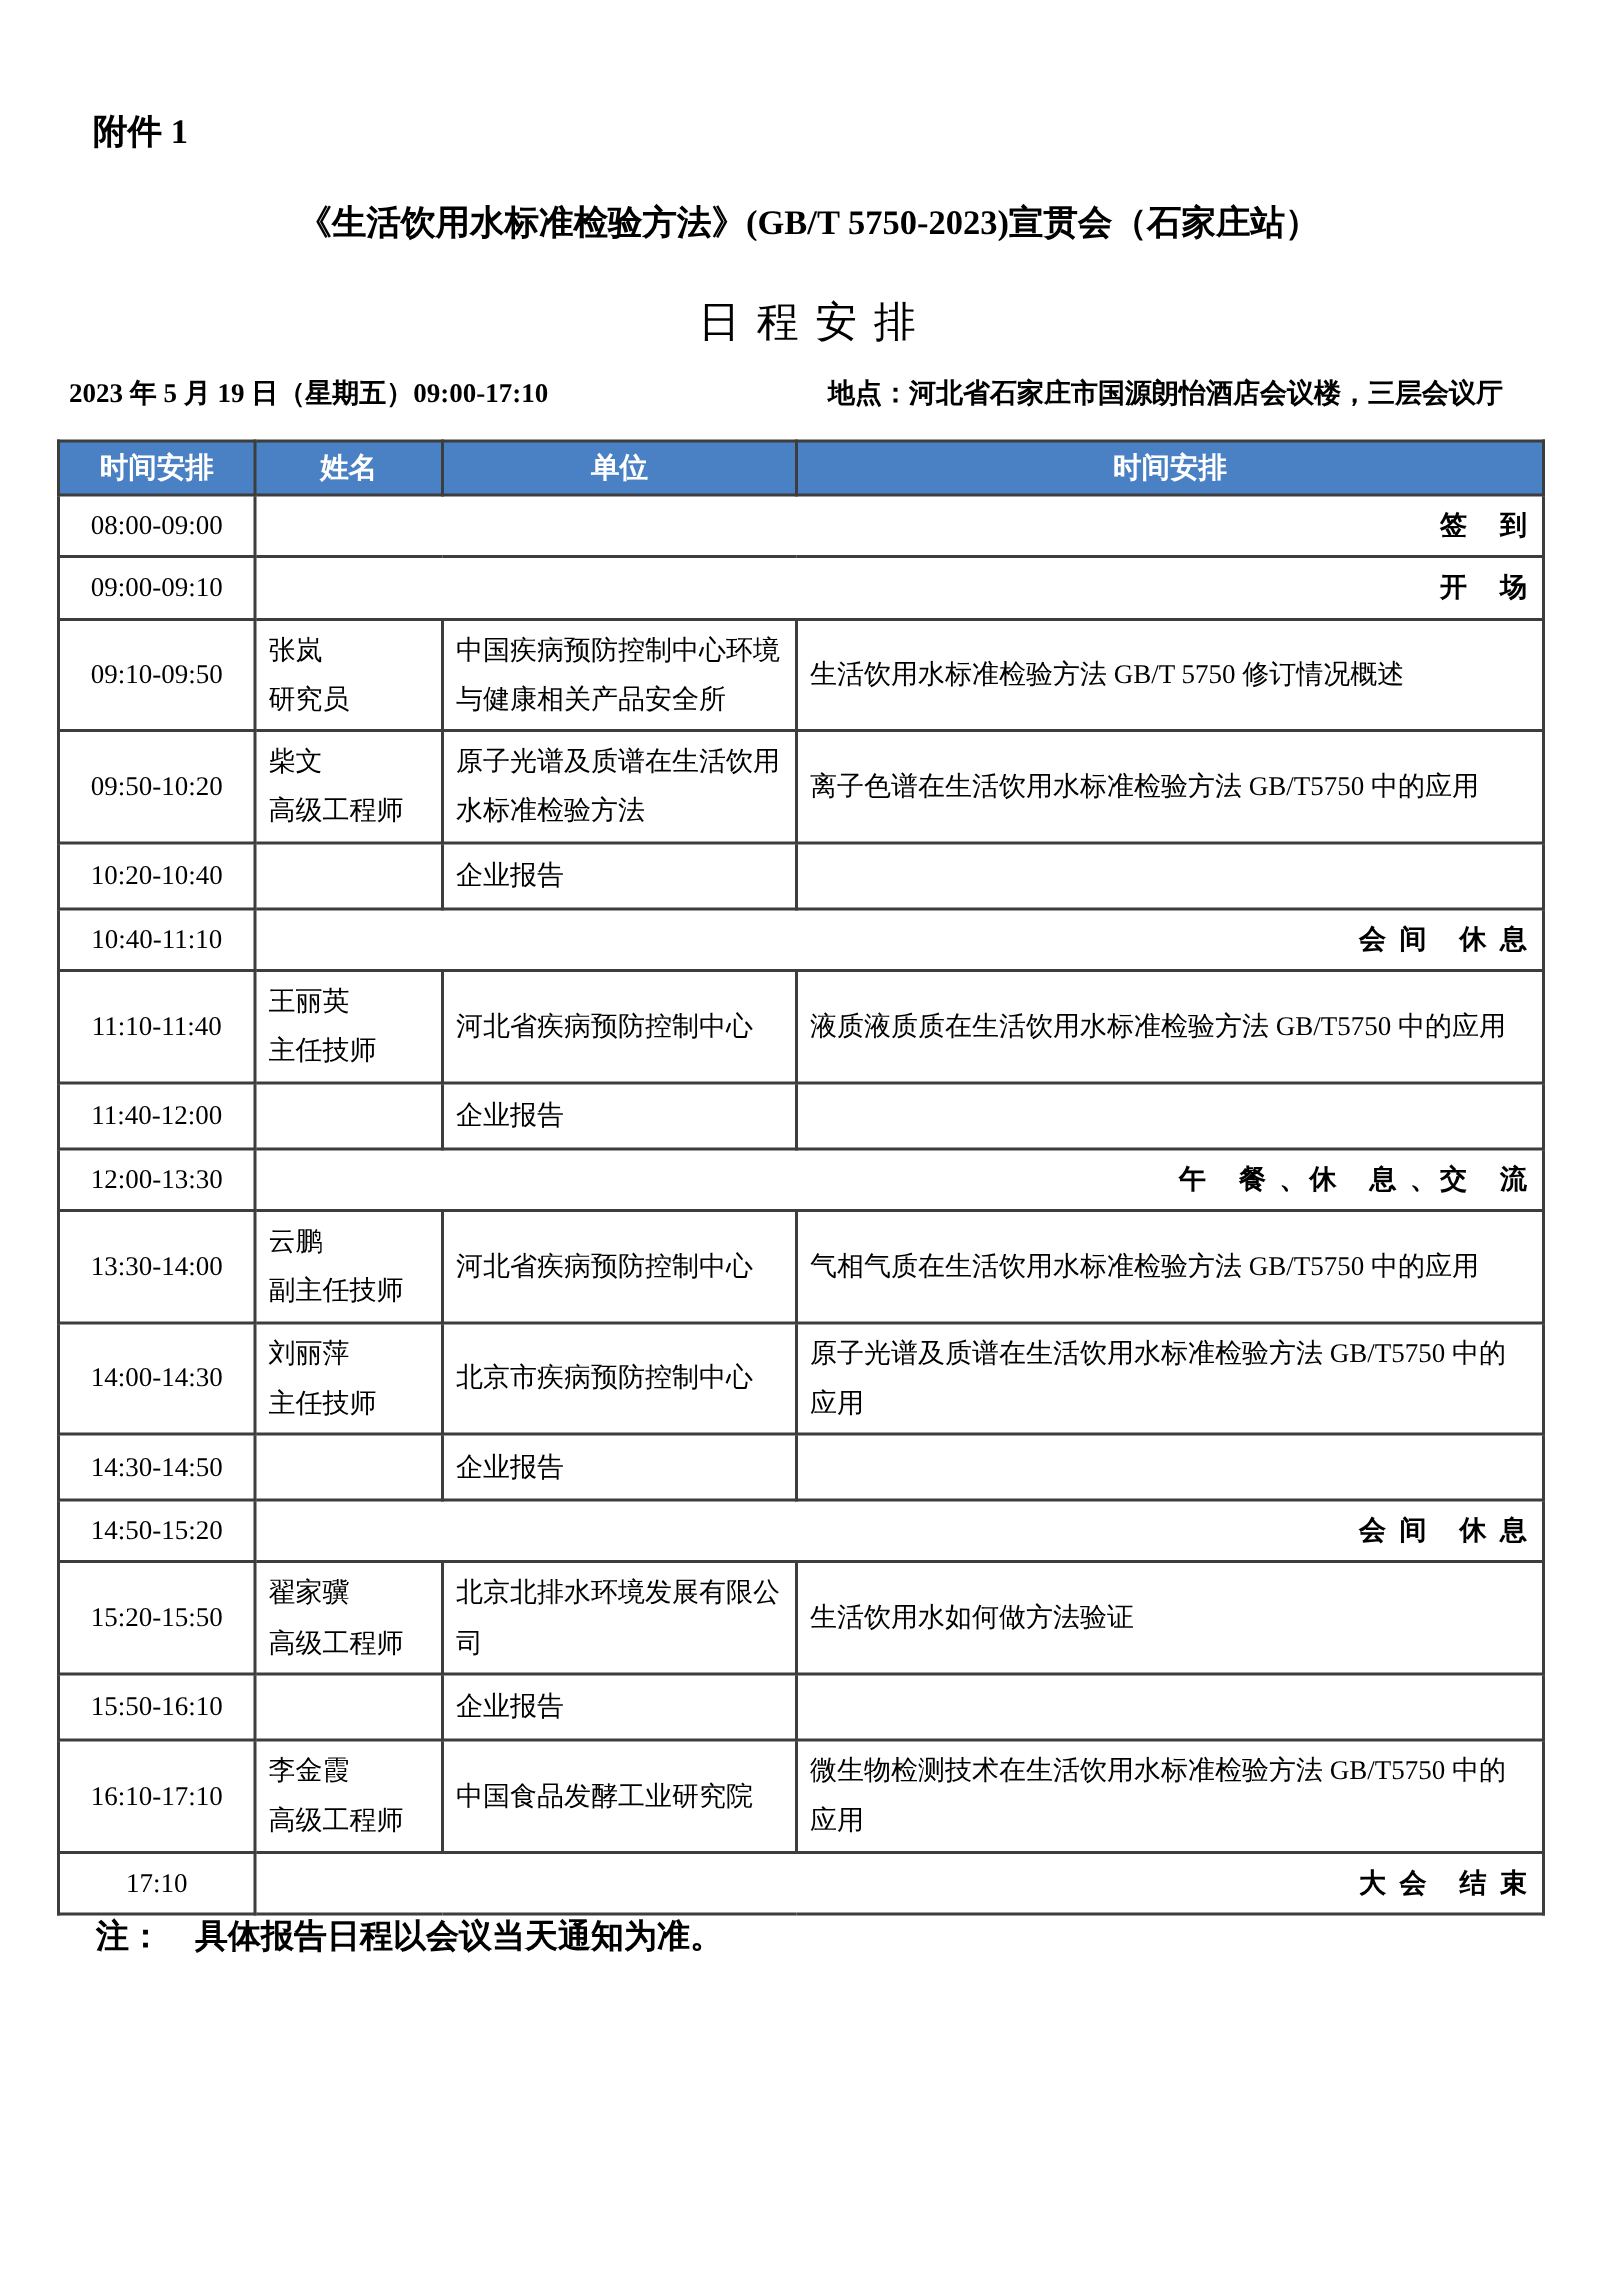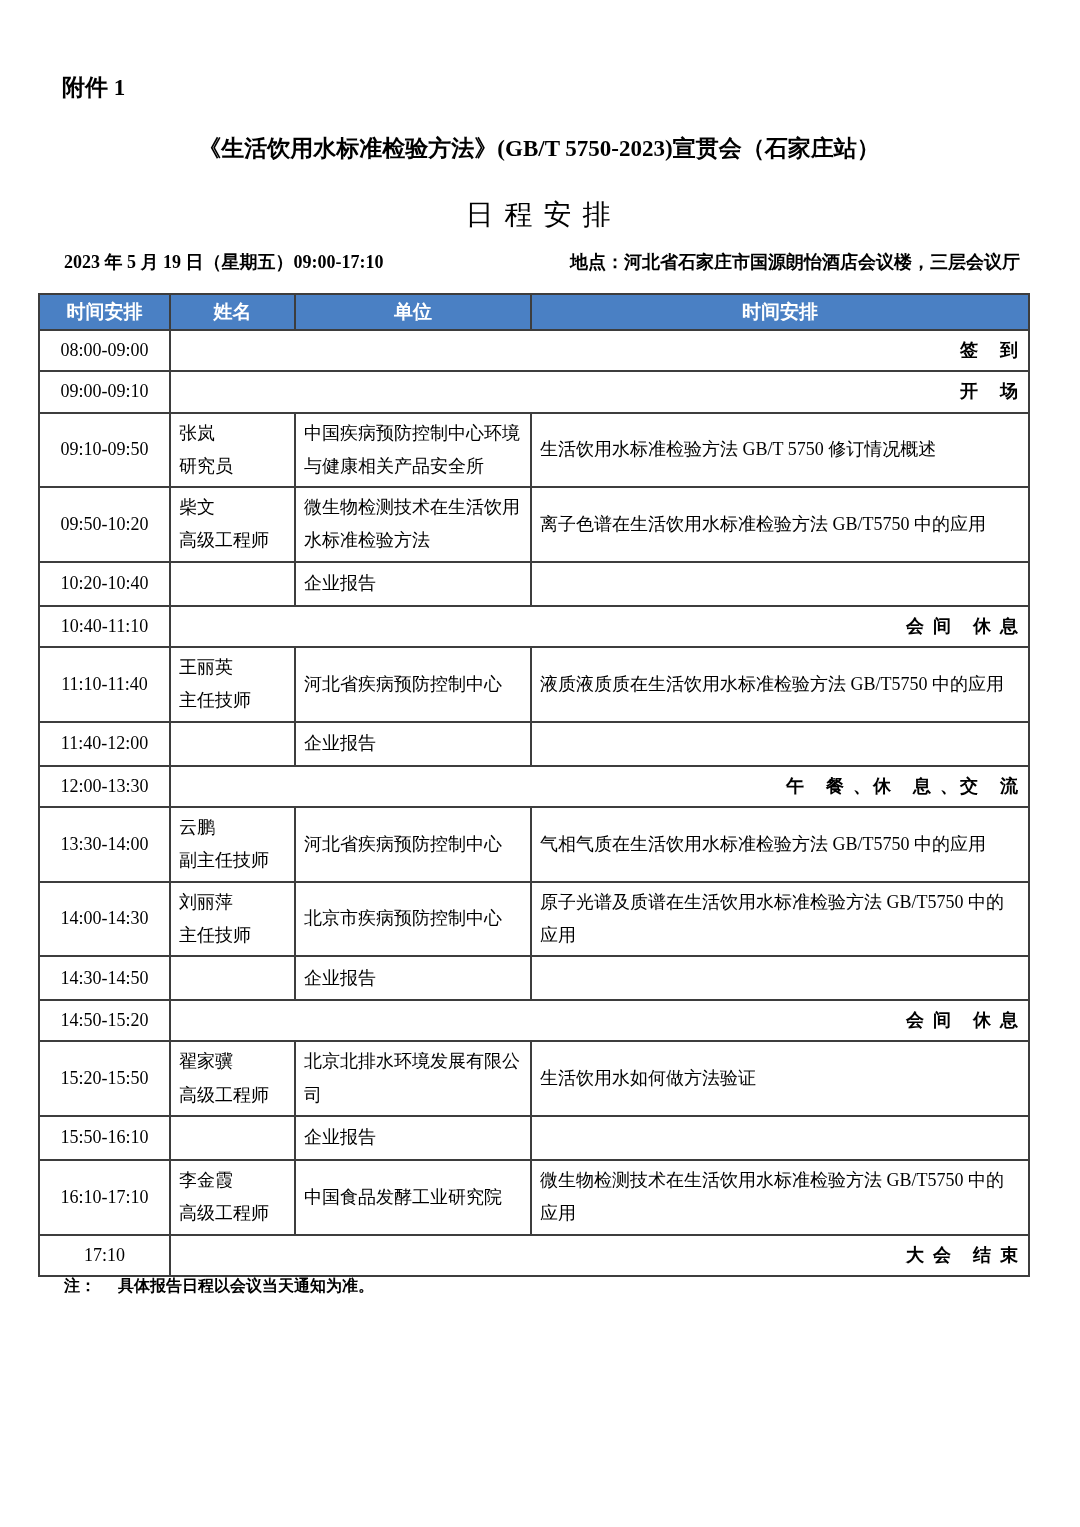--- a/index.html
+++ b/index.html
@@ -25,21 +25,21 @@
   .doc-title {
     position: absolute; left: 0; top: 133px; width: 100%;
     text-align: center; font-size: 23px; font-weight: bold; margin: 0;
   }
   .doc-subtitle {
     position: absolute; left: 0; top: 196px; width: 100%;
     text-align: center; font-size: 28px; font-weight: normal; margin: 0;
     letter-spacing: 2px;
   }
   .meta-row {
-    position: absolute; left: 64px; top: 250px; width: 956px;
+    position: absolute; left: 46px; top: 250px; width: 956px;
     display: flex; justify-content: space-between; align-items: baseline;
     font-family: "Liberation Sans", "DejaVu Sans", sans-serif;
     font-weight: bold; font-size: 18px;
   }
   .meta-date { font-family: "Liberation Serif", "DejaVu Serif", serif; font-weight: bold; }
 
   table.agenda {
     position: absolute; left: 38px; top: 293px; width: 990px;
     border-collapse: collapse; table-layout: fixed; padding-left: 25px;
   }
@@ -70,21 +70,21 @@
     padding-right: 140px;  
   }
   tr.row-session td { height: 36px; border-radius: 13px; }
   tr.row-company td { height: 44px; }
   tr.row-talk td { height: 70px; }
   td.name-cell div { line-height: 1.85; }
 
   .footnote {
     position: absolute; left: 64px; top: 1276px;
     font-family: Liberation Sans, sans-serif;
-    font-weight: bold; font-size: 16px;
+    font-weight: bold; font-size: 22px;
   }
   .footnote .footnote-text { margin-left: 22px; }
 </style>
 </head>
 <body>
 
 <div class="page">
 
   <div class="attachment">附件 1</div>
 
@@ -129,21 +129,21 @@
           </td>
           <td class="org-cell">中国疾病预防控制中心环境与健康相关产品安全所</td>
           <td class="topic-cell">生活饮用水标准检验方法 GB/T 5750 修订情况概述</td>
         </tr>
         <tr class="row-talk">
           <td class="time-cell">09:50-10:20</td>
           <td class="name-cell">
             <div>柴文</div>
             <div>高级工程师</div>
           </td>
-          <td class="org-cell">微生物检测技术在生活饮用水标准检验方法</td>
+          <td class="org-cell">原子光谱及质谱在生活饮用水标准检验方法</td>
           <td class="topic-cell">离子色谱在生活饮用水标准检验方法 GB/T5750 中的应用</td>
         </tr>
         <tr class="row-company">
           <td class="time-cell">10:20-10:40</td>
           <td class="name-cell"></td>
           <td class="org-cell">企业报告</td>
           <td class="topic-cell"></td>
         </tr>
         <tr class="row-session">
           <td class="time-cell">10:40-11:10</td>

